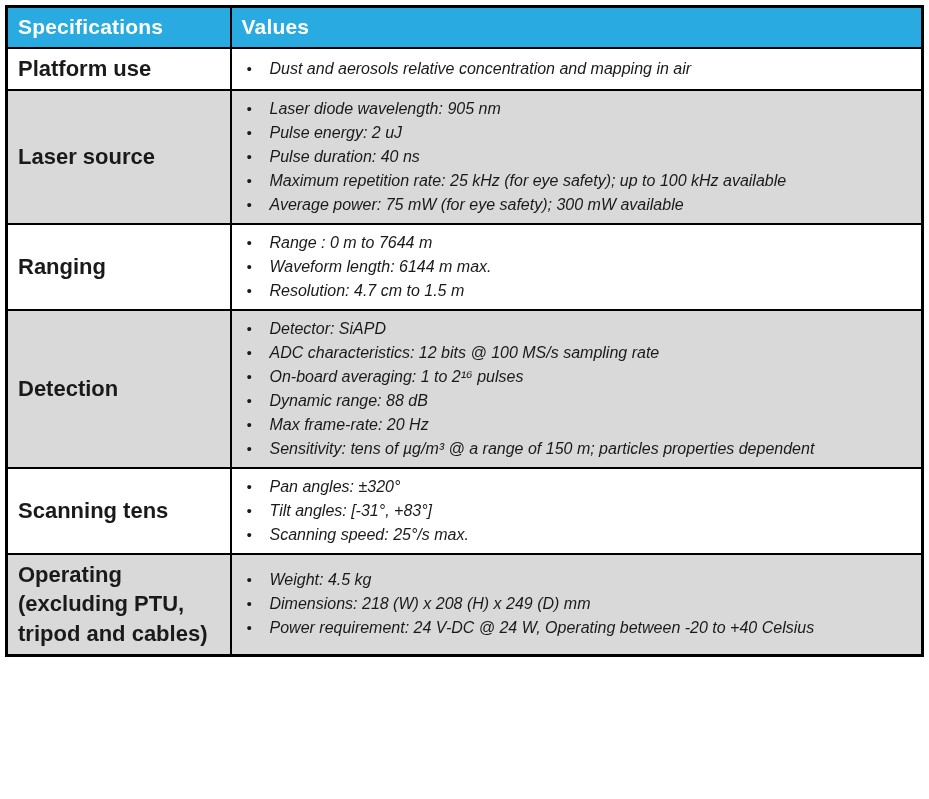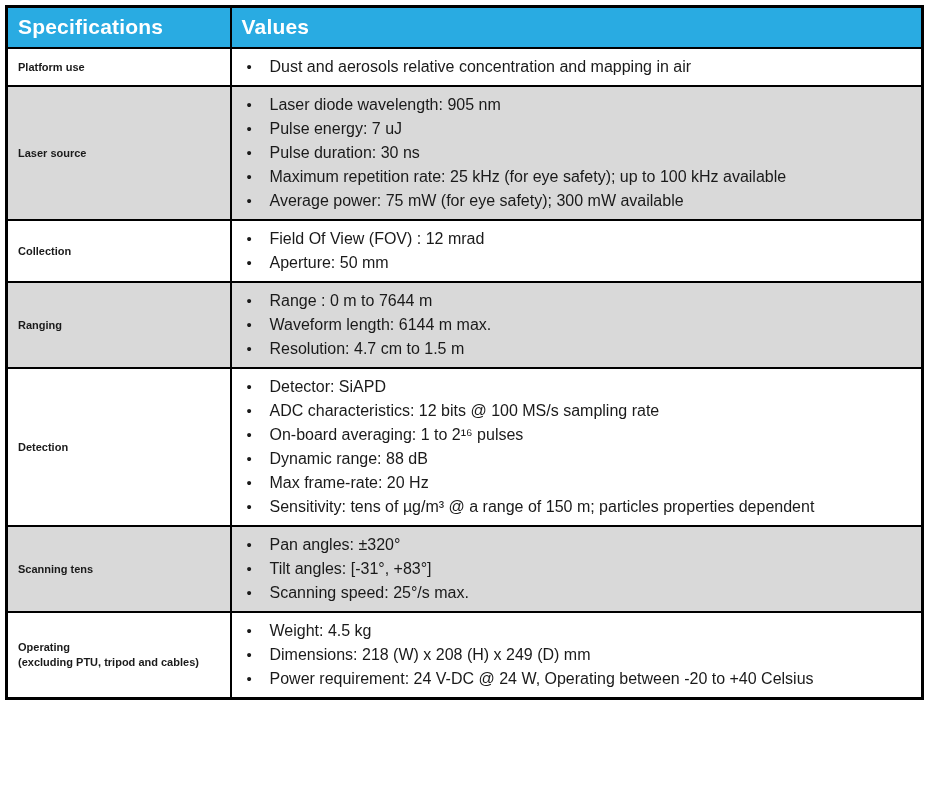--- a/index.html
+++ b/index.html
@@ -37,32 +37,33 @@
     color: #ffffff;
     font-size: 21px;
     font-weight: bold;
     padding: 7px 10px 8px 10px;
     letter-spacing: 0.2px;
   }
   tbody tr { background: #ffffff; }
   tbody tr:nth-child(even) { background: var(--shade); }
   td.spec-cell {
     font-weight: bold;
-    font-size: 11px;
+    font-size: 22px;
     padding: 5px 8px 5px 10px;
     line-height: 1.35;
   }
   td.vals-cell {
     font-size: 16px;
     padding: 6px 10px 6px 8px;
   }
   ul.value-list {
     margin: 0;
     padding: 0;
     list-style: none;
+    font-style: italic;
   }
   ul.value-list li {
     position: relative;
     padding-left: 30px;
     line-height: 24px;
   }
   ul.value-list li::before {
     content: "\2022";
     position: absolute;
     left: 7px;
@@ -104,42 +105,29 @@
   </tr>
 
   <tr>
     <td class="spec-cell">
       <div>Laser source</div>
 
     </td>
     <td class="vals-cell">
       <ul class="value-list">
               <li>Laser diode wavelength: 905 nm</li>
-              <li>Pulse energy: 7 uJ</li>
-              <li>Pulse duration: 30 ns</li>
+              <li>Pulse energy: 2 uJ</li>
+              <li>Pulse duration: 40 ns</li>
               <li>Maximum repetition rate: 25 kHz (for eye safety); up to 100 kHz available</li>
               <li>Average power: 75 mW (for eye safety); 300 mW available</li>
             </ul>
 
     </td>
   </tr>
 
-  <tr>
-    <td class="spec-cell">
-      <div>Collection</div>
-
-    </td>
-    <td class="vals-cell">
-      <ul class="value-list">
-              <li>Field Of View (FOV) : 12 mrad</li>
-              <li>Aperture: 50 mm</li>
-            </ul>
-
-    </td>
-  </tr>
 
   <tr>
     <td class="spec-cell">
       <div>Ranging</div>
 
     </td>
     <td class="vals-cell">
       <ul class="value-list">
               <li>Range : 0 m to 7644 m</li>
               <li>Waveform length: 6144 m max.</li>

